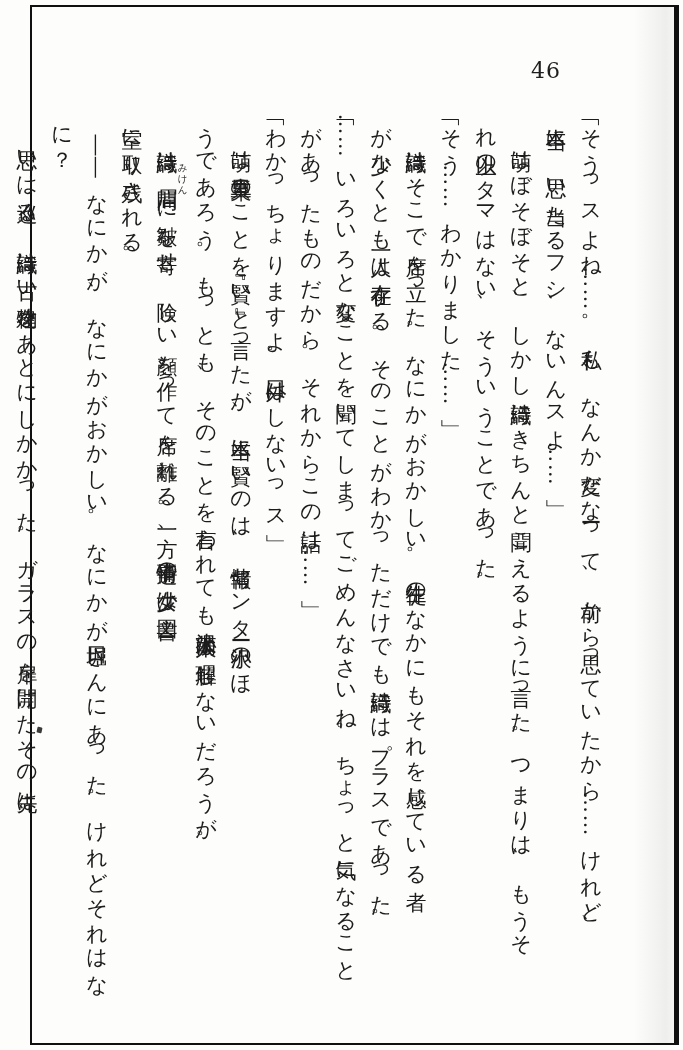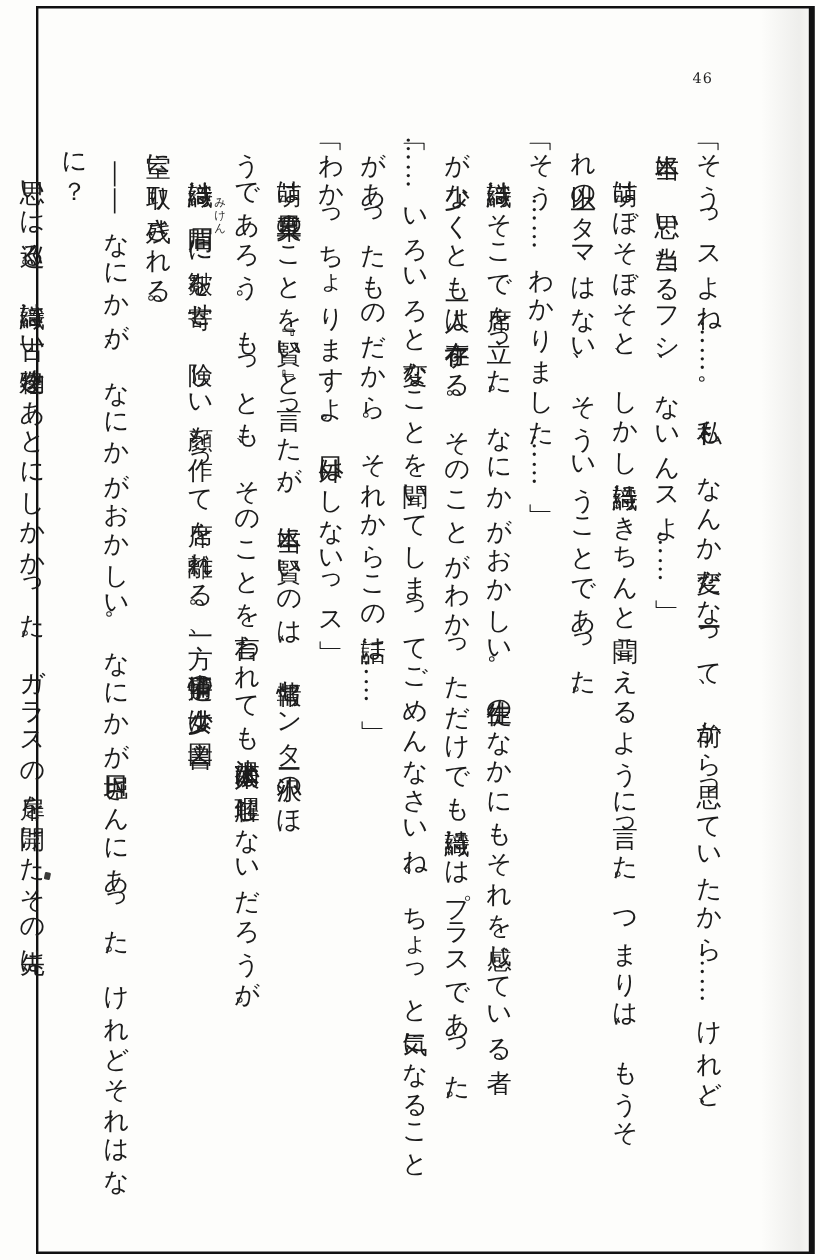--- a/index.html
+++ b/index.html
@@ -31,23 +31,23 @@
     position: absolute;
     top: 7px;
     bottom: 7px;
     right: 9px;
     width: 40px;
     background: linear-gradient(to right, rgba(60,60,55,0) 0%, rgba(60,60,55,0.08) 80%, rgba(60,60,55,0.04) 100%);
     pointer-events: none;
   }
   .page-number {
     position: absolute;
-    left: 577px;
+    left: 531px;
     top: 58px;
-    font-size: 12px;
+    font-size: 22px;
     letter-spacing: 1px;
     color: #1e1e1e;
   }
   
   .text-block {
     position: absolute;
     top: 112px;
     right: 75px;
     width: 560px;
     height: 906px;

